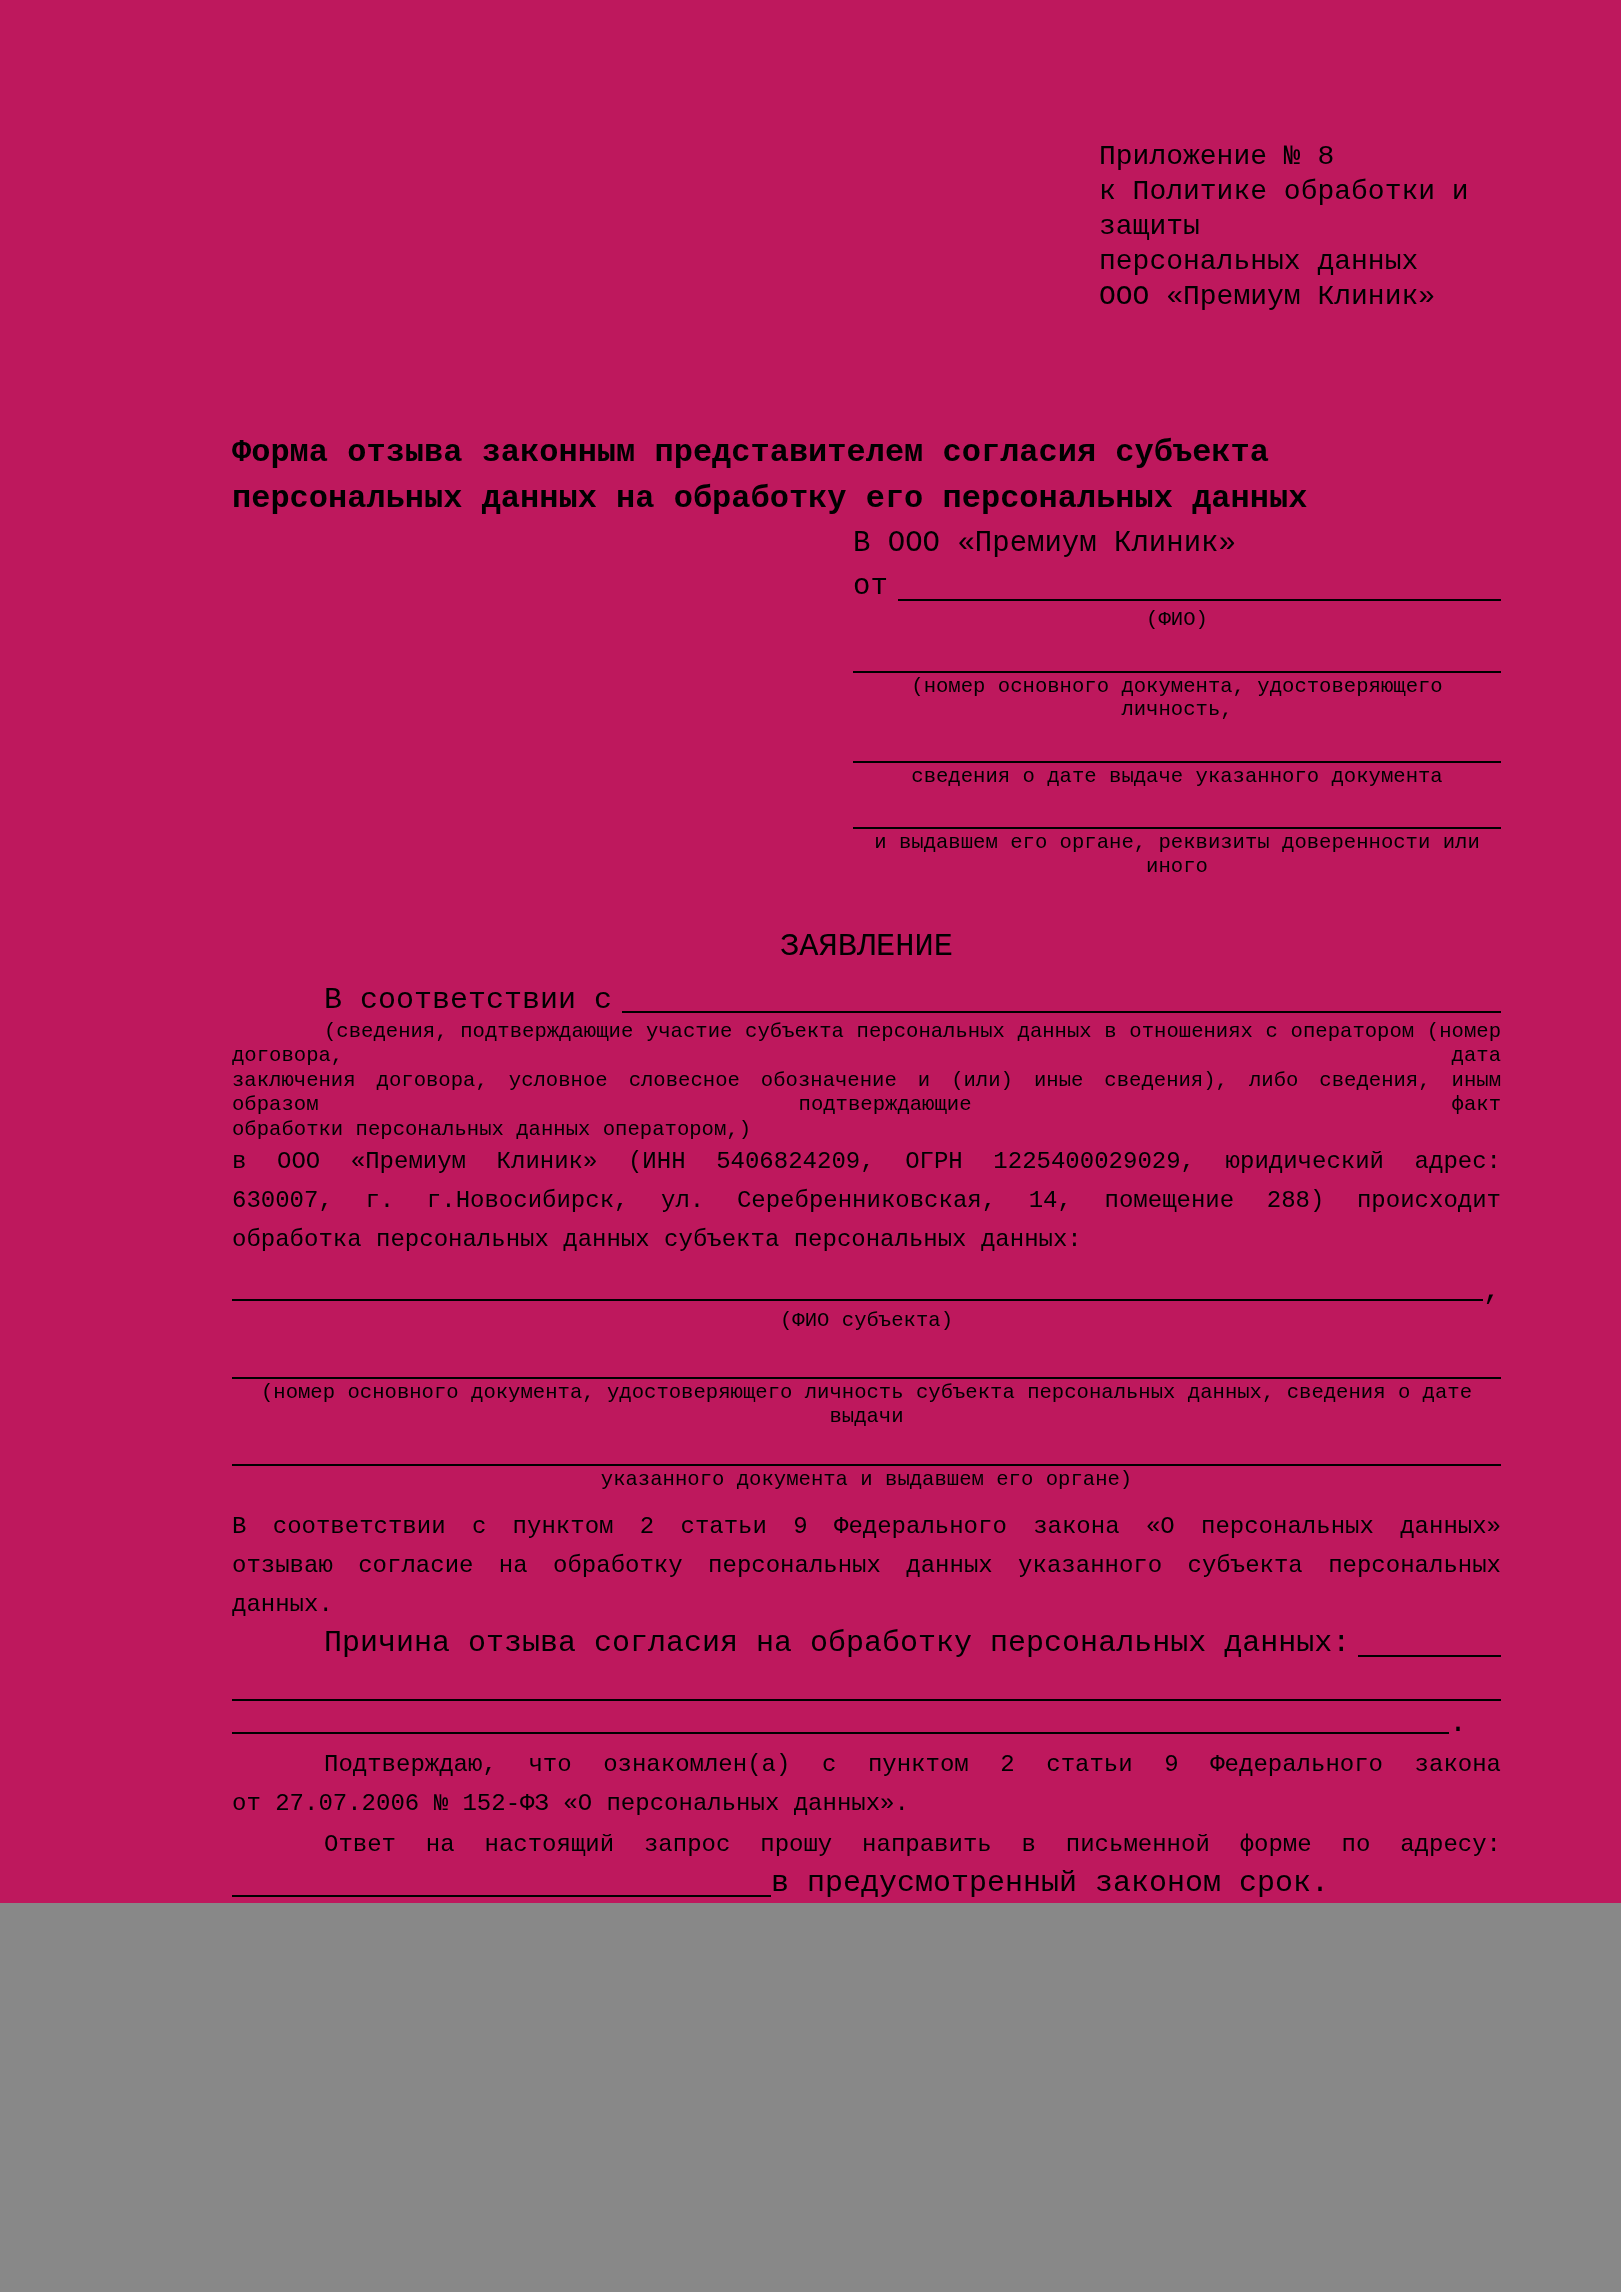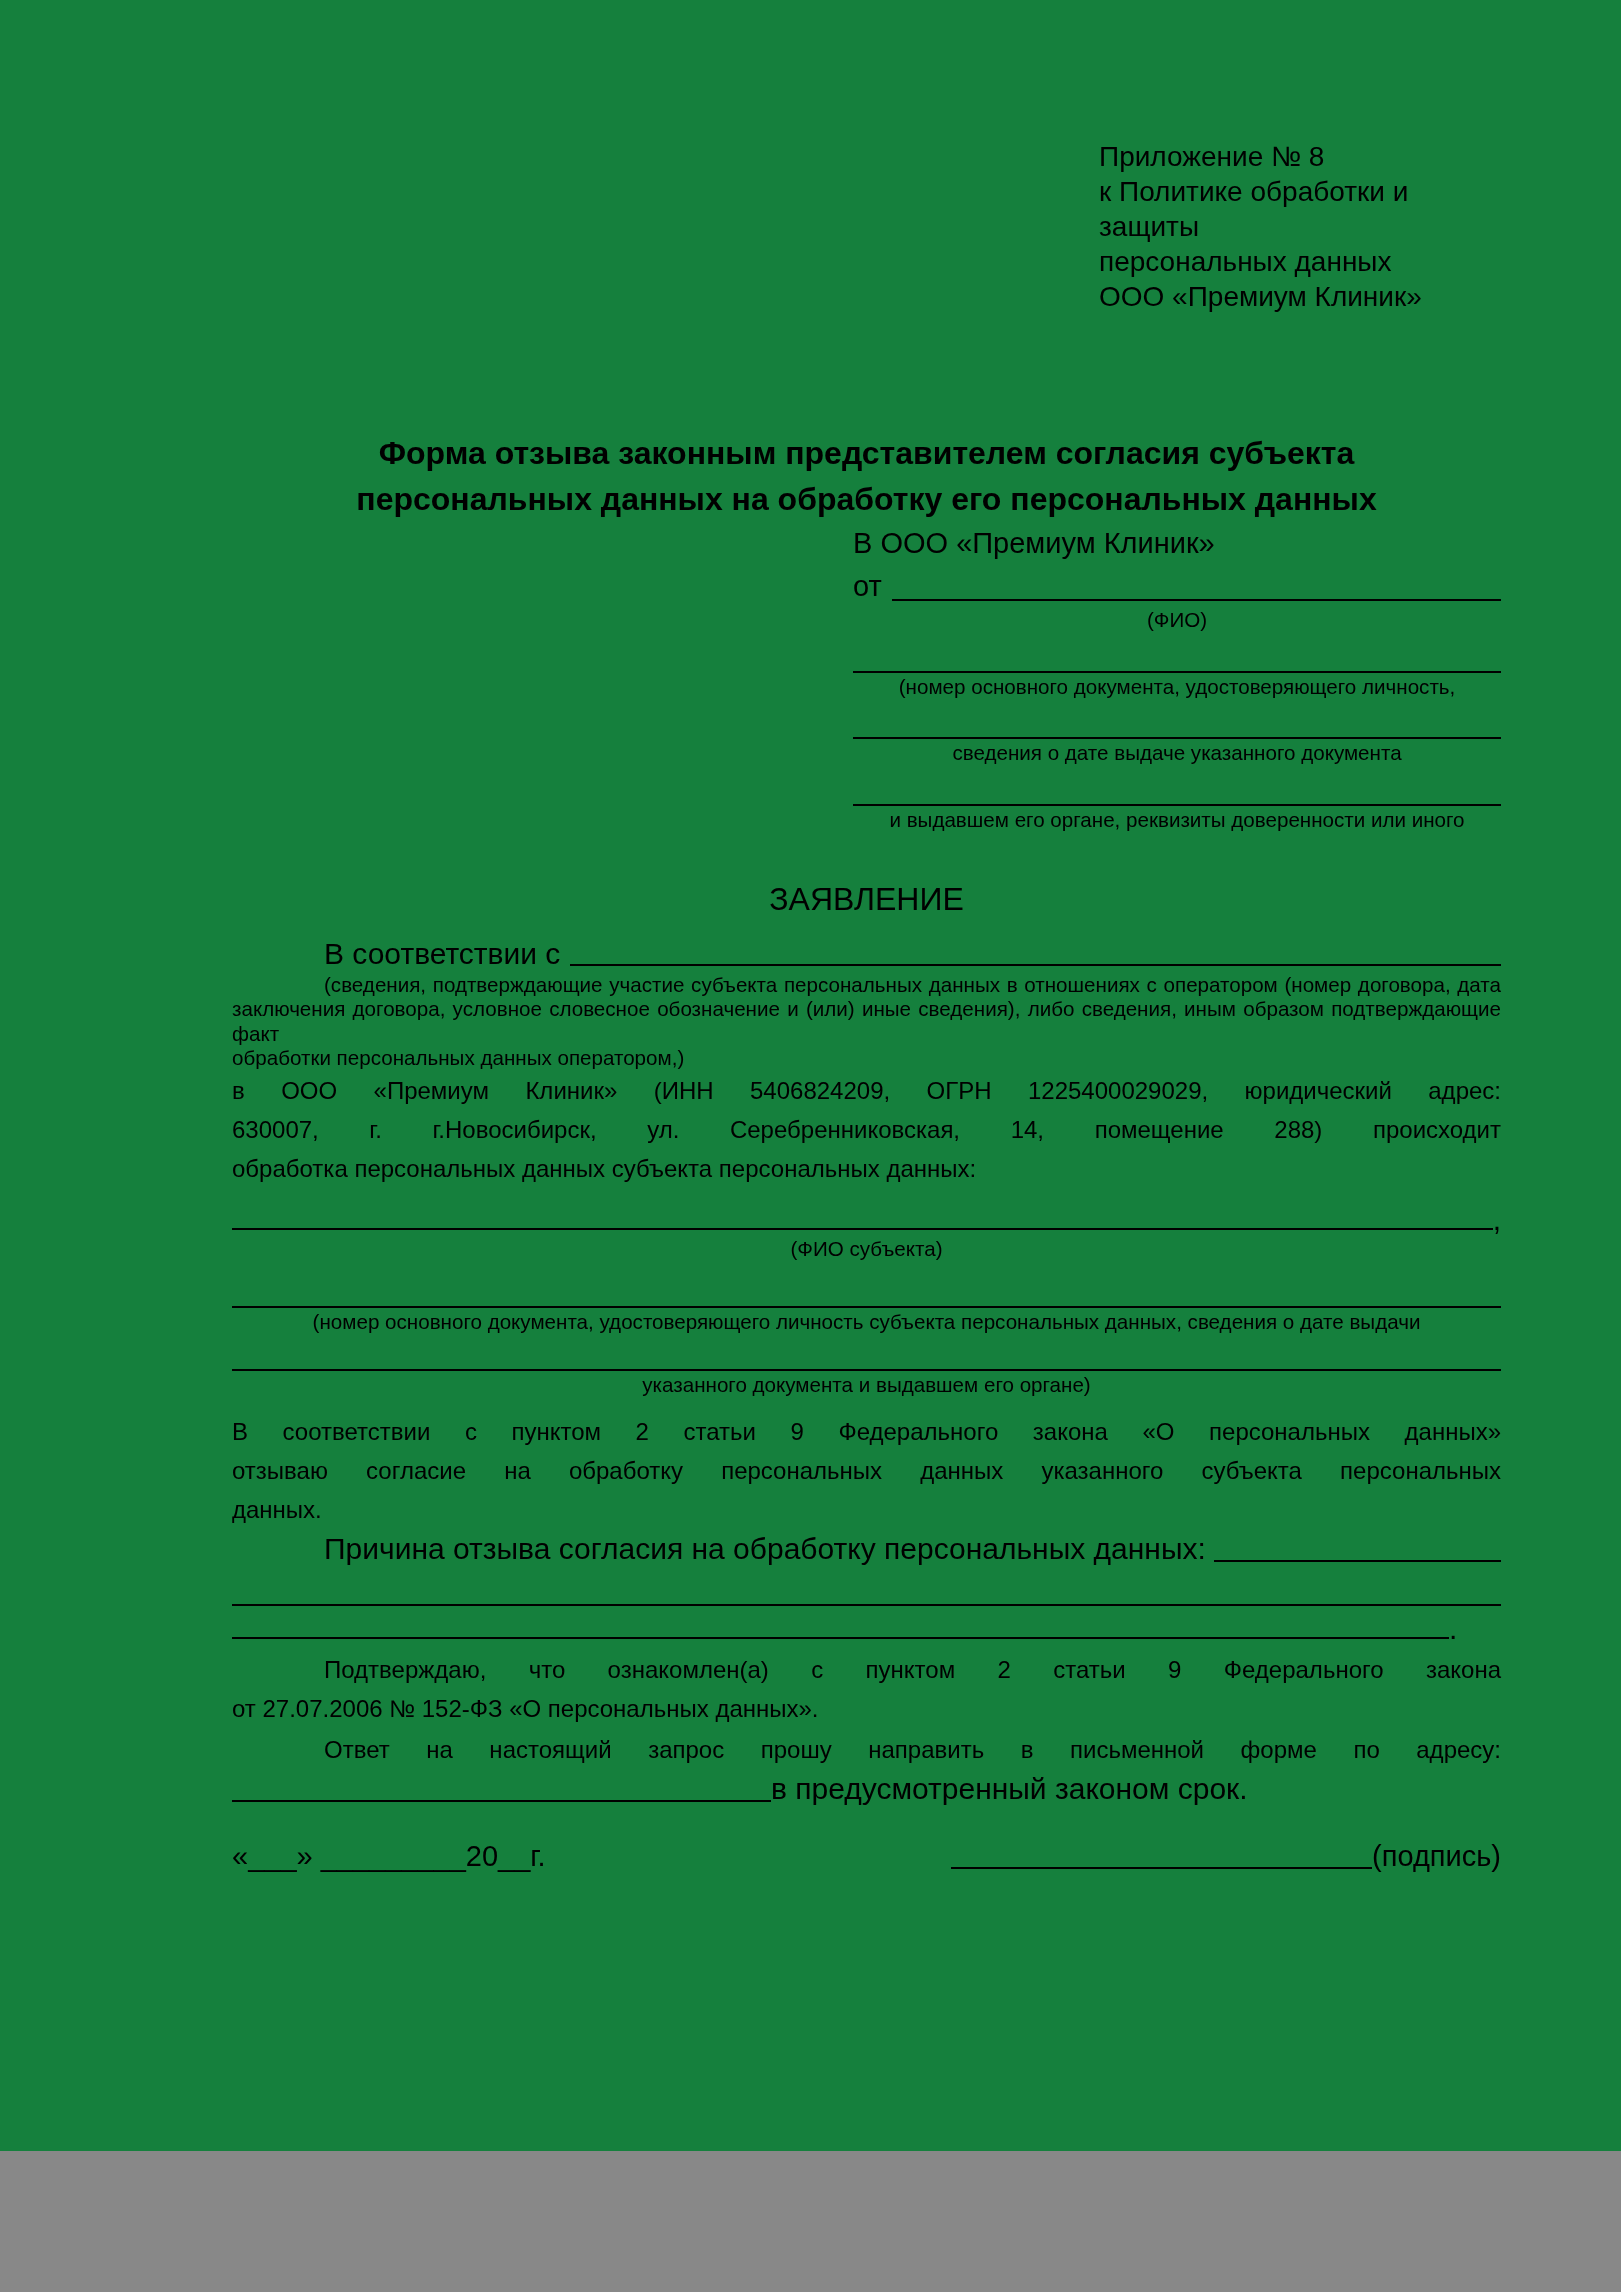--- a/index.html
+++ b/index.html
@@ -1,31 +1,31 @@
 <!DOCTYPE html>
 <html><head>
 <meta charset="utf-8">
 <style>
   html,body{margin:0;padding:0;background:#888;}
   .page{
     position:relative;
-    width:1621px;height:2151px;
-    background:#15803d;
+    width:1621px;height:1903px;
+    background:#be185d;
     color:#000;
-    font-family:Liberation Sans, sans-serif;
+    font-family:Liberation Mono, monospace;
     margin:0 auto;
     overflow:hidden;
   }
   .content{position:absolute;left:232px;top:139px;width:1269px;}
 
   
   .appendix{margin-left:867px;font-size:28px;line-height:35px;}
 
   
-  .title{margin-top:116px;text-align:center;font-weight:700;font-size:32px;line-height:46px;}
+  .title{margin-top:116px;font-weight:700;font-size:32px;line-height:46px;}
 
   
   .recipient{margin-left:621px;font-size:29px;}
   .recipient .to{line-height:43px;}
   .from-row{display:flex;line-height:43px;}
   .from-row .lbl{margin-right:9.8px;}
   .fillline{flex:1;border-bottom:2px solid #000;margin-bottom:6.9px;}
   .cap{font-size:20.6px;line-height:23.5px;text-align:center;}
   .fgroup{margin-top:39px;}
   .fgroup:first-of-type{margin-top:29px;}

